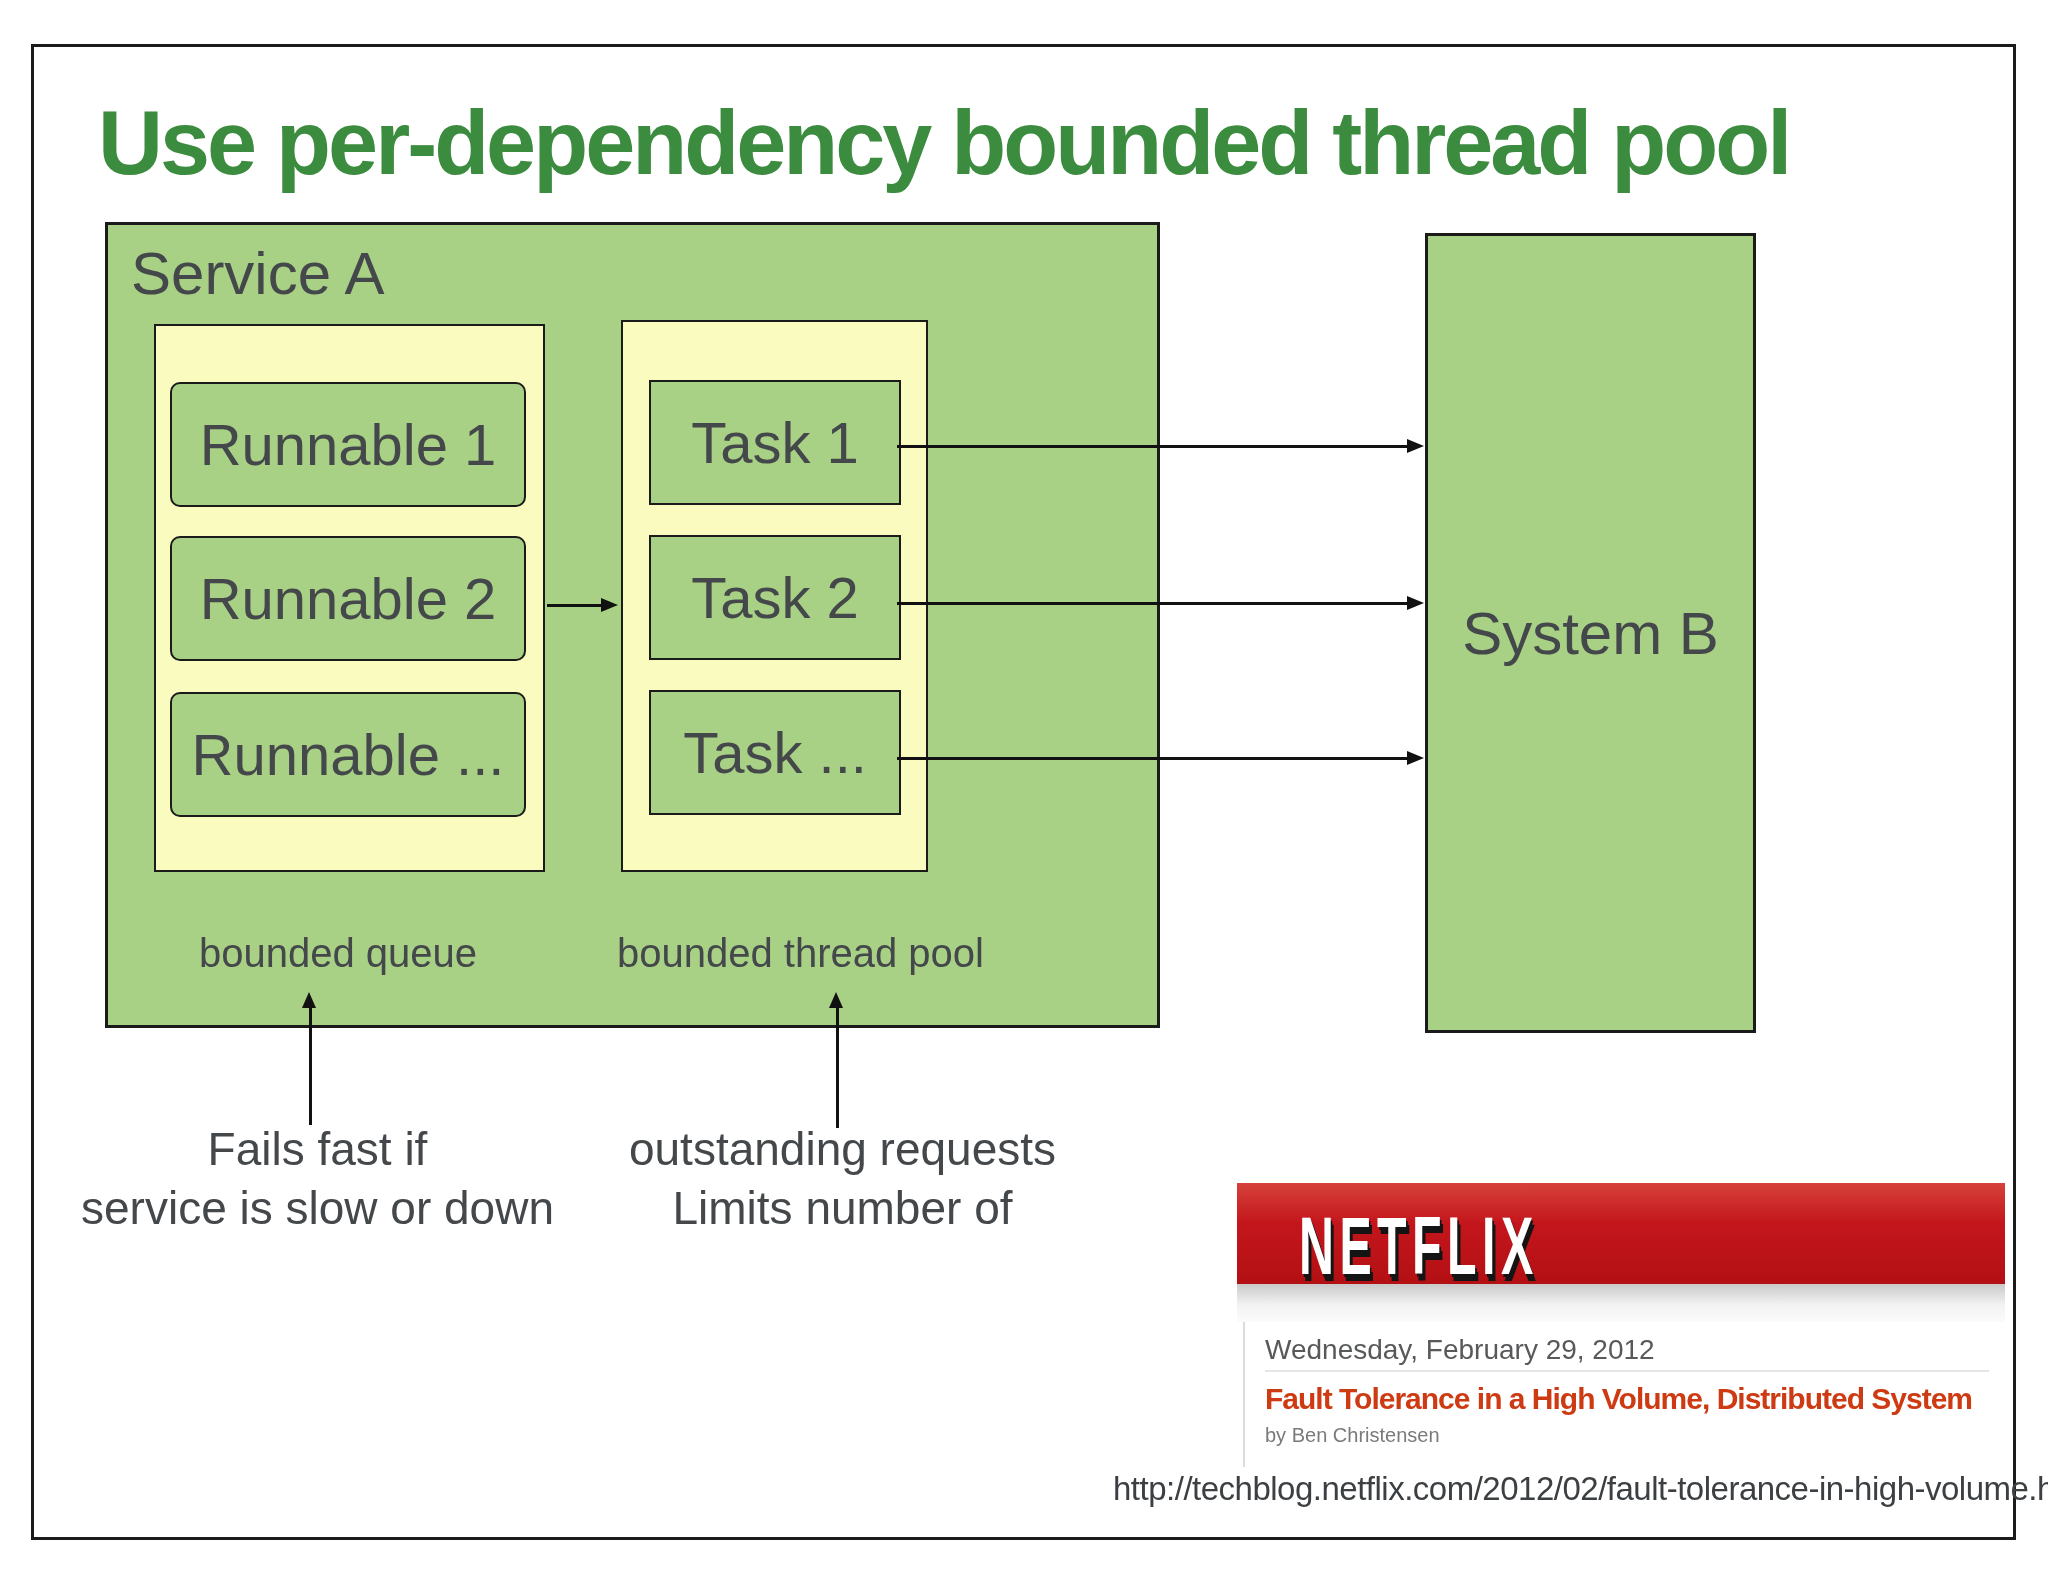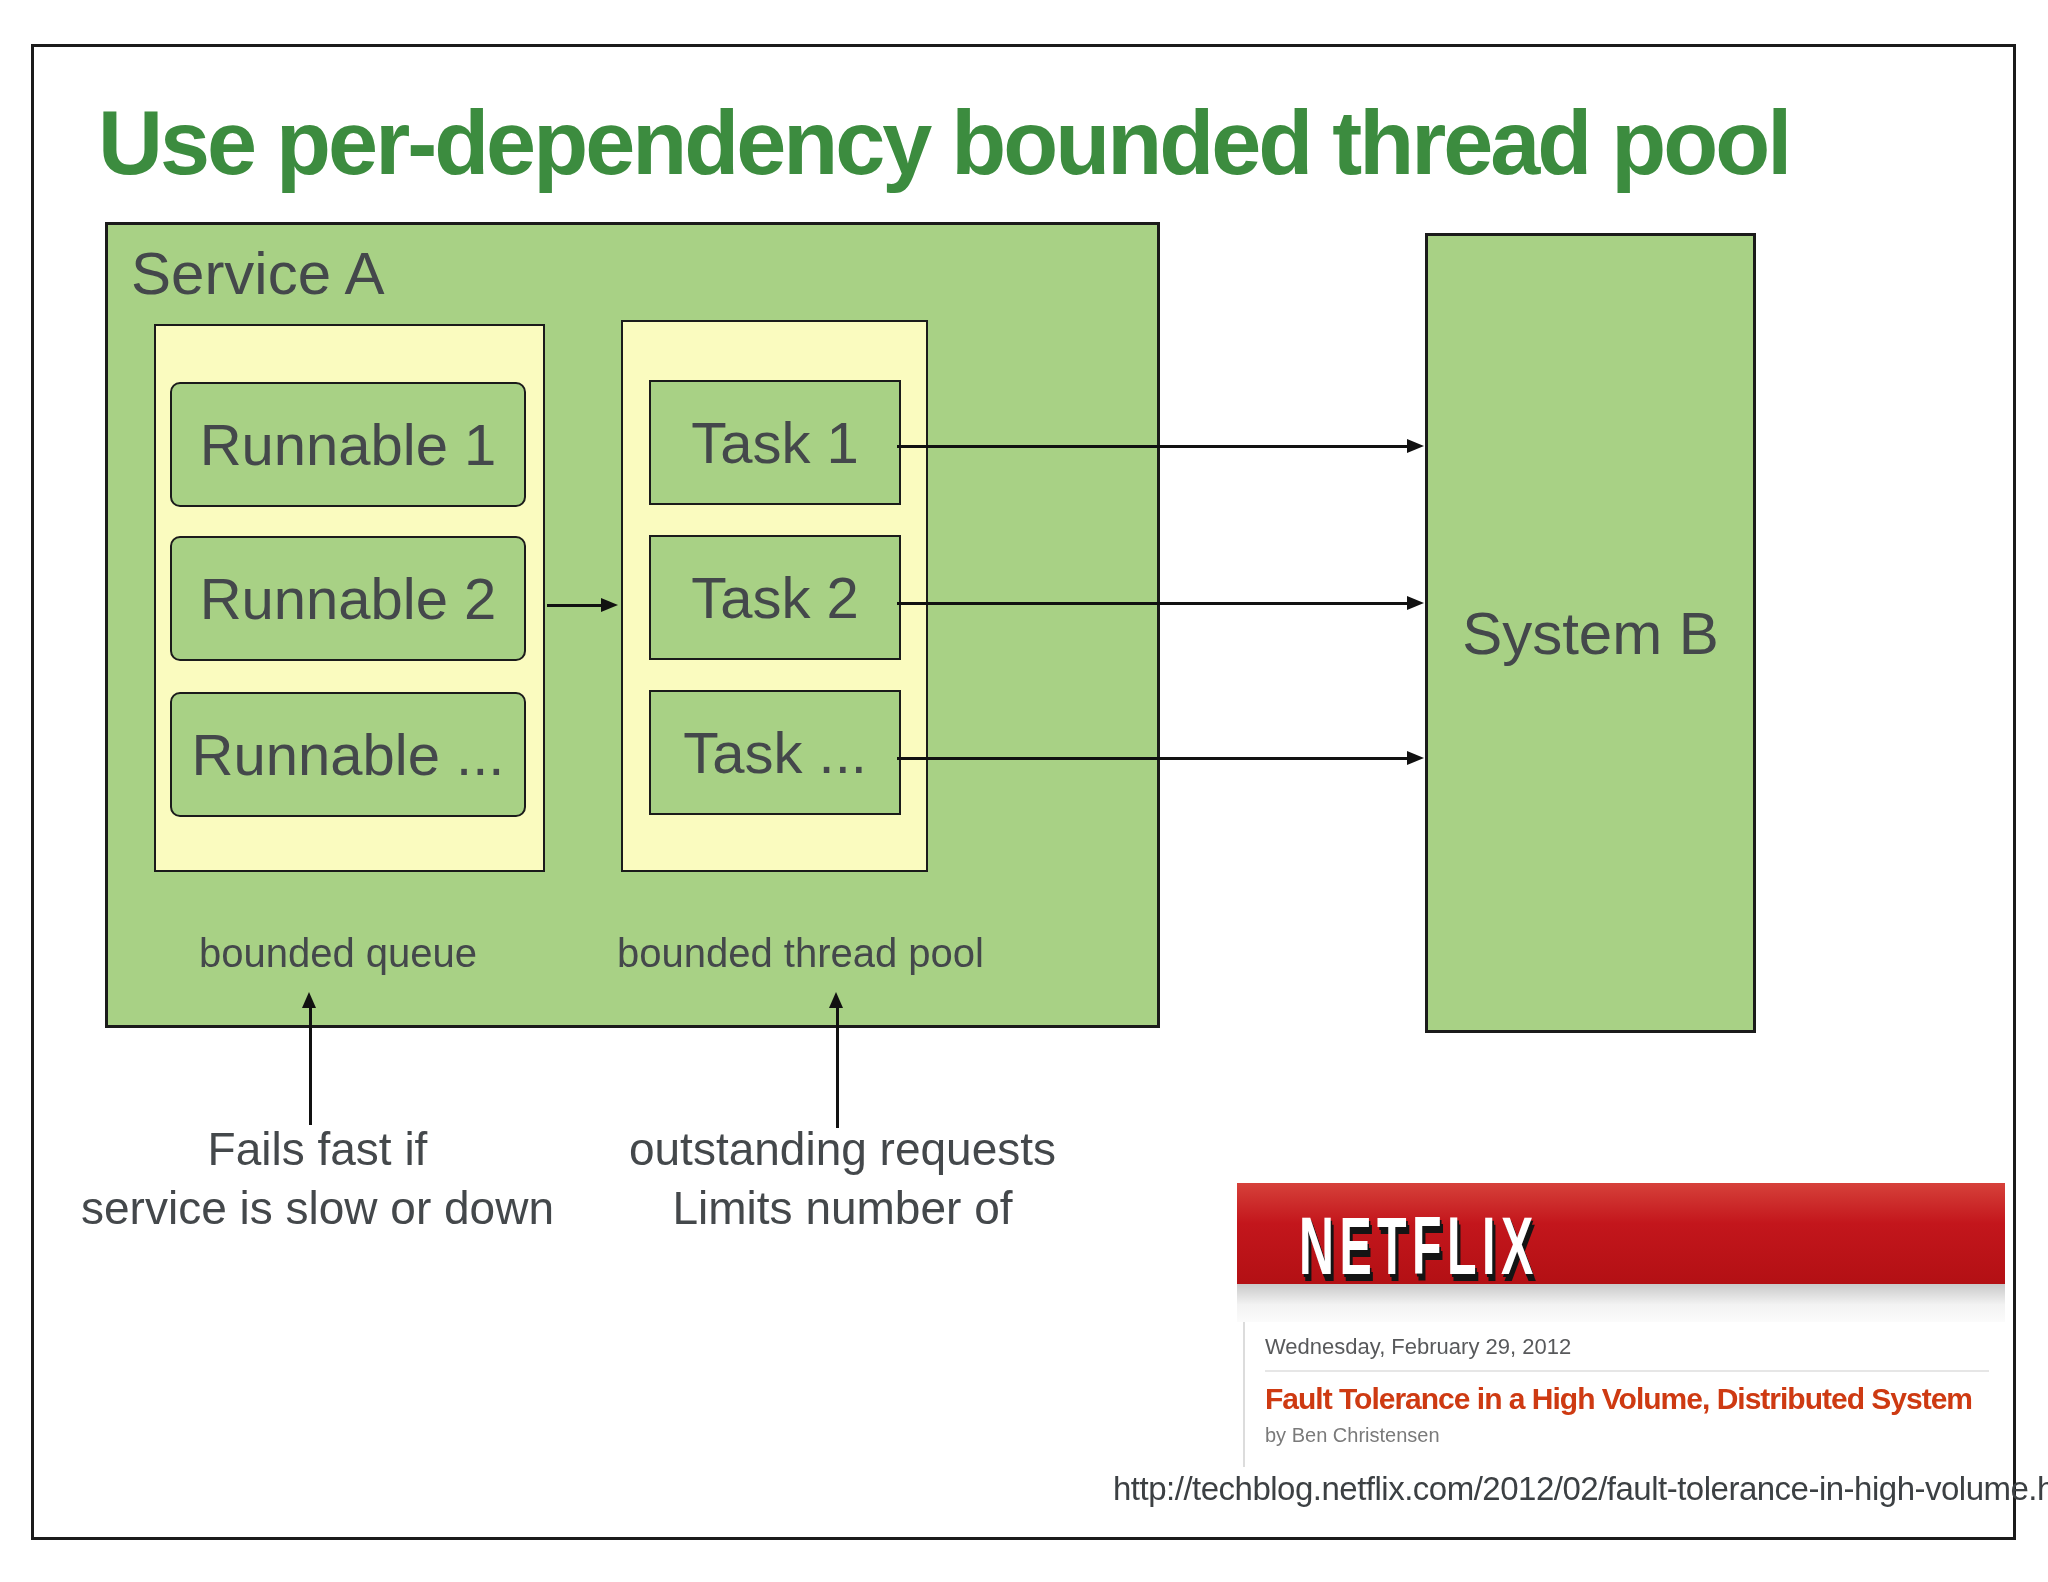--- a/index.html
+++ b/index.html
@@ -56,21 +56,21 @@
   .blog-redbar{position:absolute;left:0;top:0;right:0;height:101px;
                background:linear-gradient(180deg,#D6413A 0%,#C3161C 40%,#B31014 100%);}
   .netflix-logo{position:absolute;left:62px;top:16px;font-size:62px;font-weight:bold;
                 color:#ffffff;letter-spacing:7px;transform:scale(0.78,1.32);
                 transform-origin:left top;text-shadow:4px 5px 0 #141414,2px 2px 0 #141414;
                 white-space:nowrap;}
   .blog-gradient{position:absolute;left:0;top:101px;right:0;height:38px;
                  background:linear-gradient(180deg,#c9c9c9 0%,#f3f3f3 55%,#fbfbfb 100%);}
   .blog-card{position:absolute;left:6px;top:139px;right:0;bottom:0;background:#ffffff;
              border-left:2px solid #dcdcdc;box-sizing:border-box;}
-  .blog-date{position:absolute;left:20px;top:12px;font-size:22px;color:#58595B;white-space:nowrap;}
+  .blog-date{position:absolute;left:20px;top:12px;font-size:28px;color:#58595B;white-space:nowrap;}
   .blog-divider{position:absolute;left:20px;right:16px;top:48px;border-top:2px solid #e6e6e6;}
   .blog-title{position:absolute;left:20px;top:60px;font-size:30px;font-weight:bold;
               letter-spacing:-1px;color:#CE3A12;white-space:nowrap;}
   .blog-byline{position:absolute;left:20px;top:102px;font-size:20px;color:#7a7a7a;white-space:nowrap;}
   .blog-url{position:absolute;left:1113px;top:1470px;font-size:33px;letter-spacing:-0.5px;
             color:#3C4043;white-space:nowrap;}
 </style>
 </head>
 <body>
 

